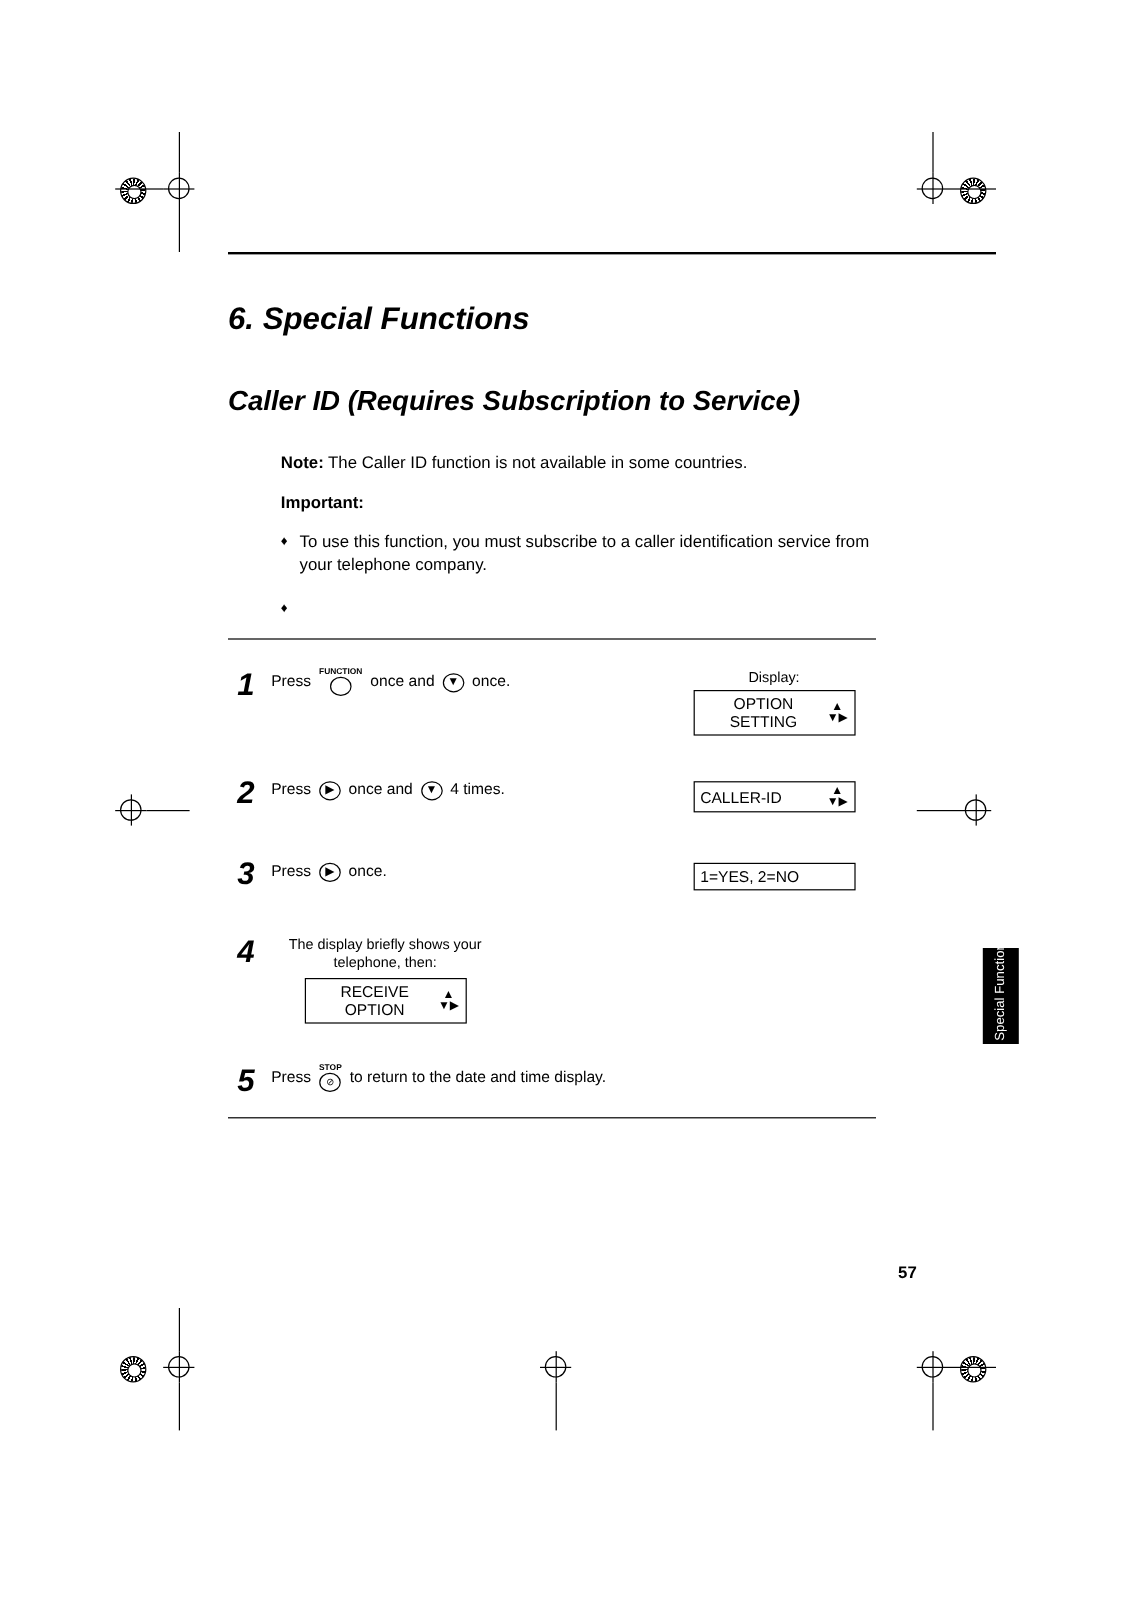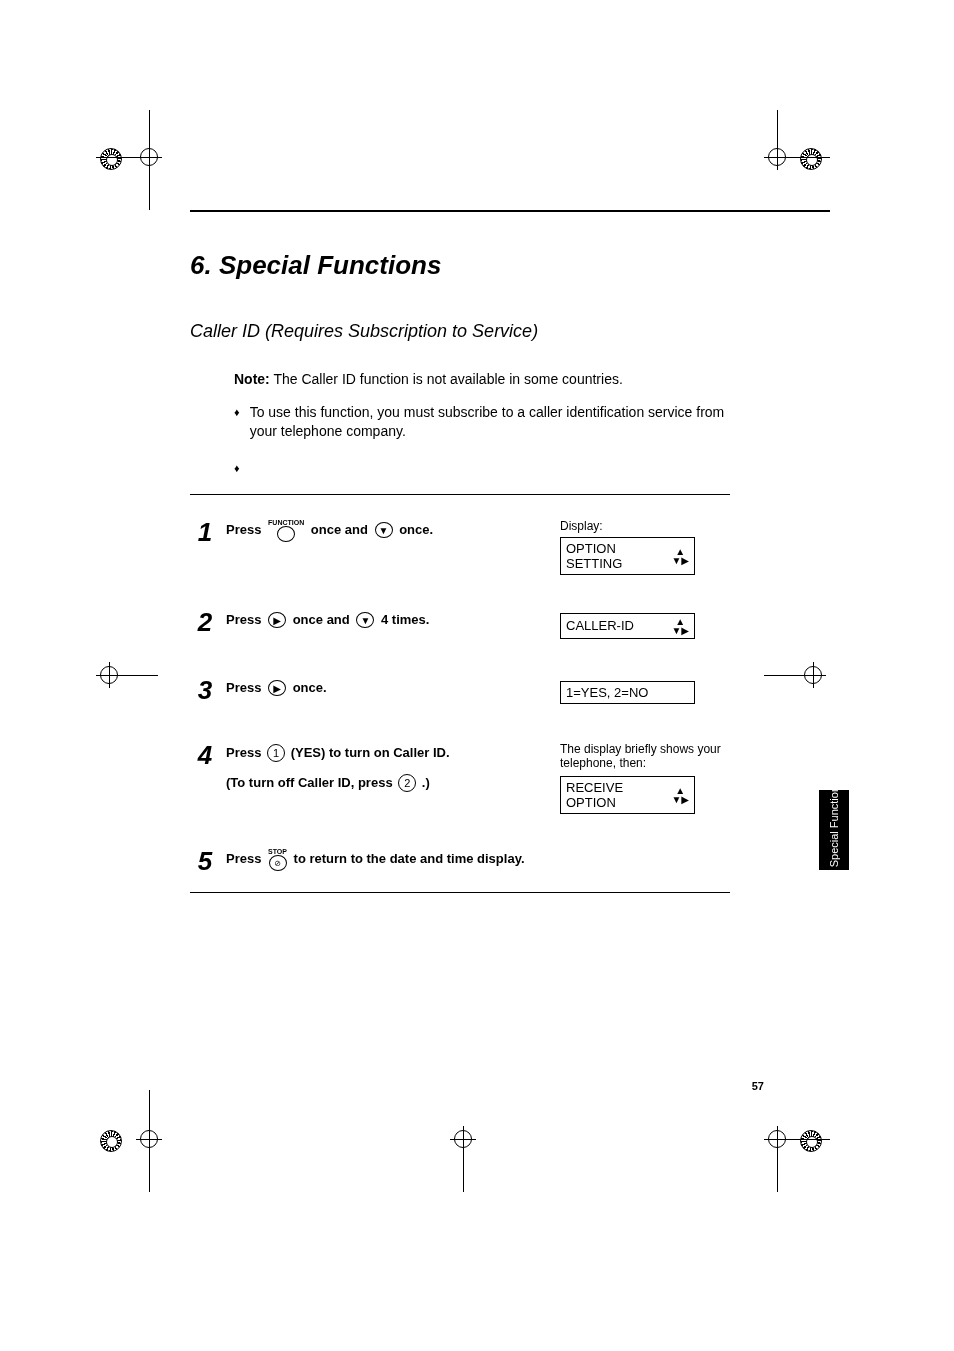--- a/index.html
+++ b/index.html
@@ -25,22 +25,22 @@
       height: 2px;
       background: #000;
     }
     .chapter-title {
       font-size: 26px;
       font-weight: bold;
       font-style: italic;
       margin-bottom: 40px;
     }
     .section-title {
-      font-size: 18px;
-      font-weight: normal;
+      font-size: 23px;
+      font-weight: bold;
       font-style: italic;
       margin-bottom: 28px;
     }
     .body-text {
       font-size: 14px;
       line-height: 1.35;
       margin-left: 44px;
       margin-bottom: 14px;
     }
     .important-label { font-weight: bold; }
@@ -73,25 +73,26 @@
       width: 30px;
       text-align: center;
       margin-right: 6px;
       line-height: 1;
     }
     .step-left {
       flex: 1 1 auto;
       font-size: 13px;
       line-height: 1.7;
     }
-    .step-left b { font-weight: bold; }
+    .step-left b { font-weight: normal; }
     .step-right {
       width: 170px;
       font-size: 12px;
       margin-left: 10px;
+      text-align: center;
     }
     .lcd-box {
       border: 1px solid #000;
       padding: 3px 5px;
       font-size: 13px;
       font-family: Arial, sans-serif;
       display: inline-flex;
       align-items: center;
       justify-content: space-between;
       width: 135px;
@@ -143,23 +144,23 @@
       display: flex;
       align-items: center;
       justify-content: center;
     }
     .side-tab span { transform: rotate(-90deg); white-space: nowrap; }
 
     
     .page-num {
       position: absolute;
       right: 190px;
-      top: 1080px;
+      top: 1052px;
       font-weight: bold;
-      font-size: 11px;
+      font-size: 14px;
     }
 
     
     .cropmark { position: absolute; }
     .crosshair {
       width: 26px; height: 26px;
       position: relative;
     }
     .crosshair::before, .crosshair::after {
       content: '';
@@ -192,20 +193,21 @@
 
 <div class="page-container">
   <div class="chapter-title">6.  Special Functions</div>
   <div class="section-title">Caller ID (Requires Subscription to Service)</div>
 
   <p class="body-text">
     <b>Note:</b><span> The Caller ID function is not available in some countries.</span>
   </p>
 
 
+  <p class="body-text important-label">Important:</p>
 
   <div class="bullet-list">
     <div class="bullet">
       <span class="diamond">♦</span>
       <span>To use this function, you must subscribe to a caller identification service from your telephone company.</span>
     </div>
     <div class="bullet">
       <span class="diamond">♦</span>
     </div>
   </div>
@@ -273,30 +275,20 @@
       </div>
       <div class="step-right">
         <div class="lcd-box">
           <span>1=YES, 2=NO</span>
         </div>
       </div>
     </div>
 
     <div class="step-row" style="margin-top:38px;">
       <div class="step-num">4</div>
-      <div class="step-left">
-        <b>Press </b>
-        <span class="key-num">1</span>
-        <b> (YES) to turn on Caller ID.</b>
-        <div style="margin-top:8px;">
-          <b>(To turn off Caller ID, press </b>
-          <span class="key-num">2</span>
-          <b> .)</b>
-        </div>
-      </div>
       <div class="step-right">
         <div style="line-height:1.2;">The display briefly shows your telephone, then:</div>
         <div class="lcd-box" style="margin-top:6px;">
           <span>RECEIVE OPTION</span>
           <span class="lcd-arrows">
               <span>▲</span>
               <span>▼▶</span>
             </span>
         </div>
       </div>

